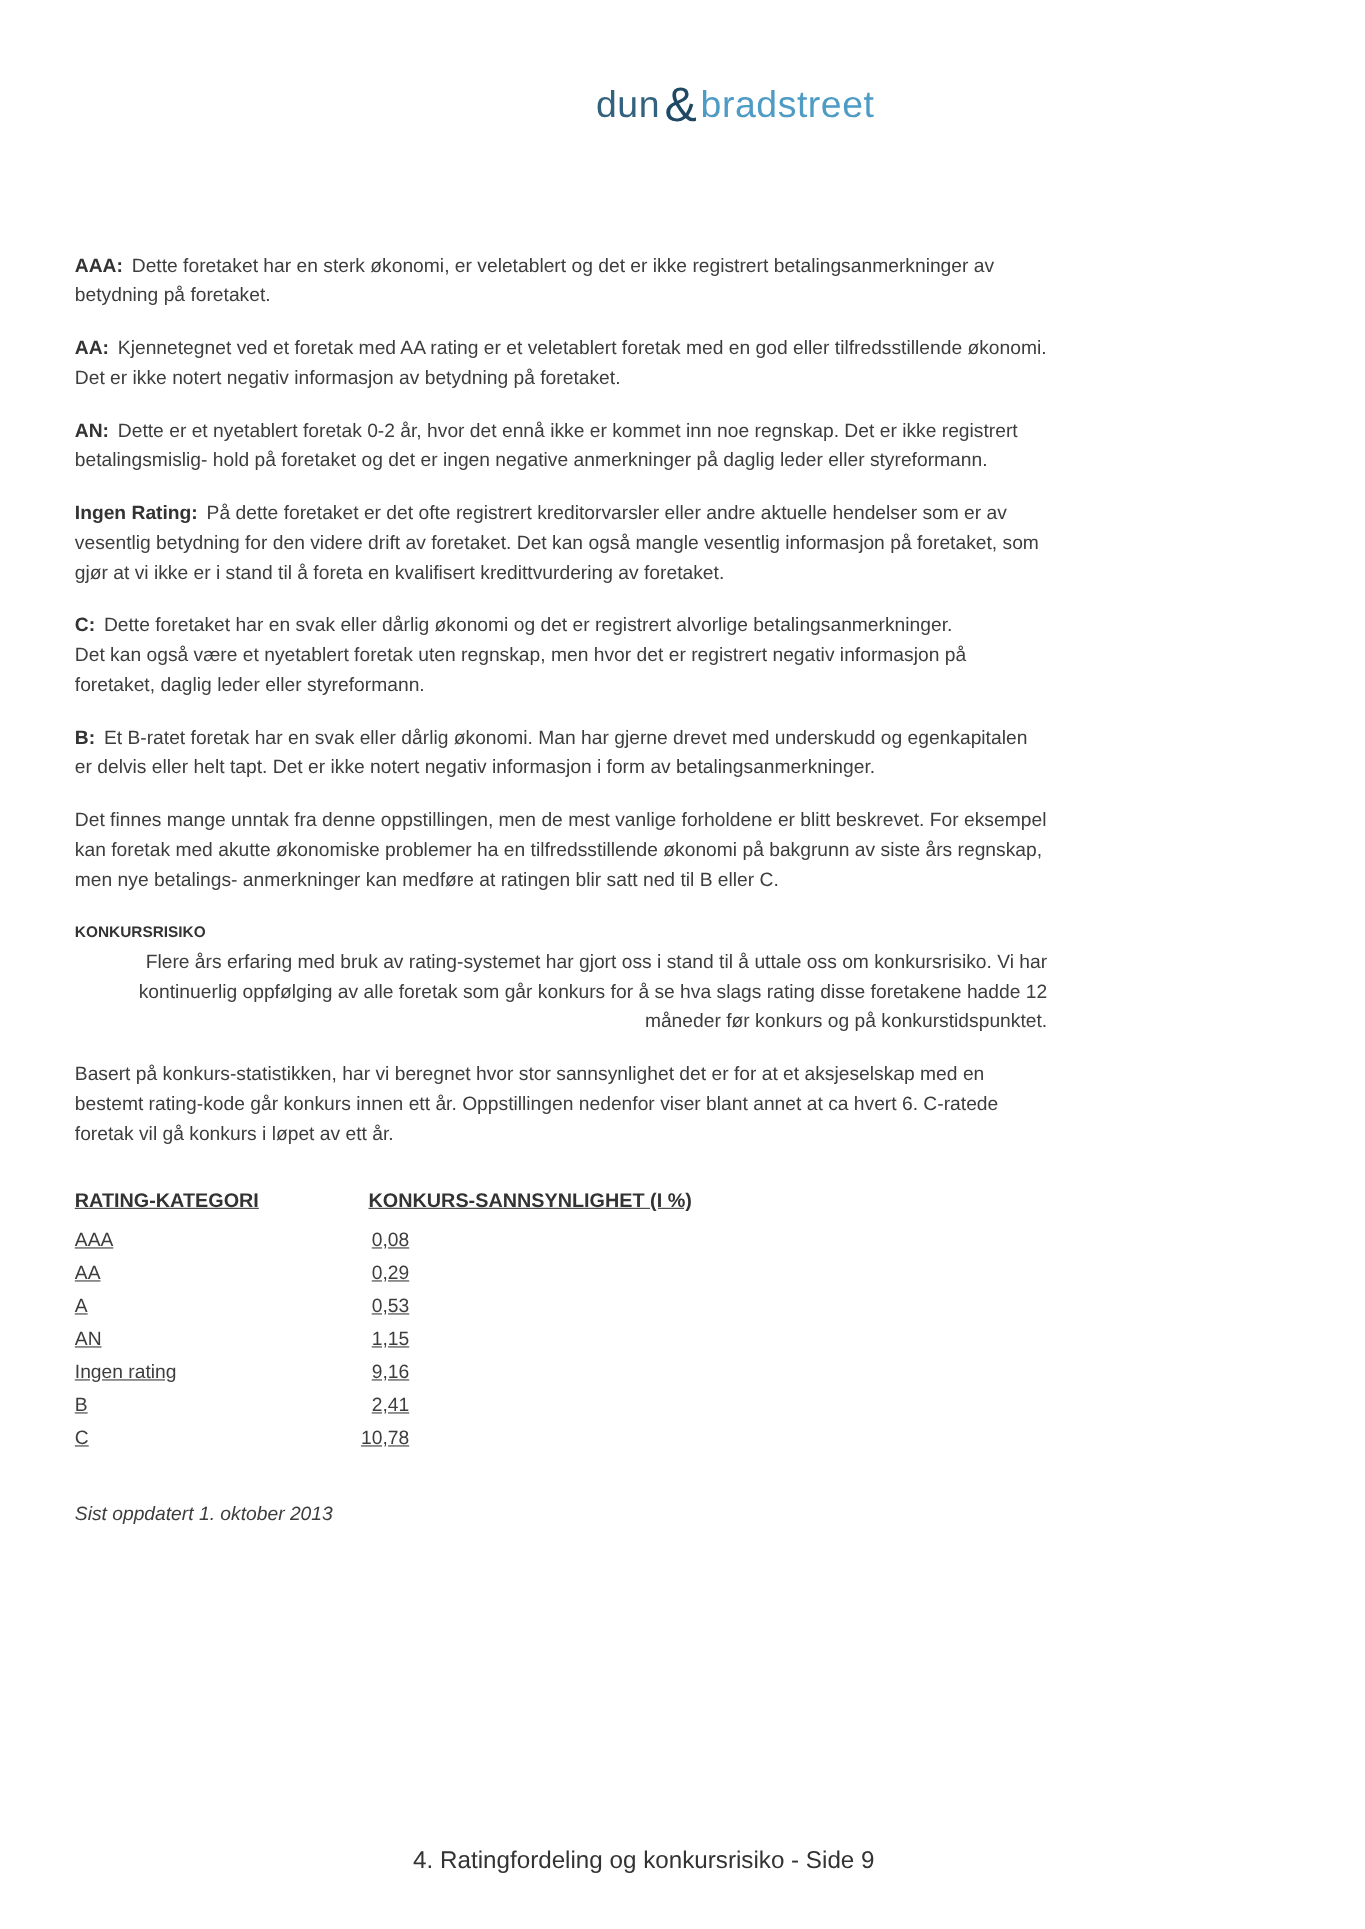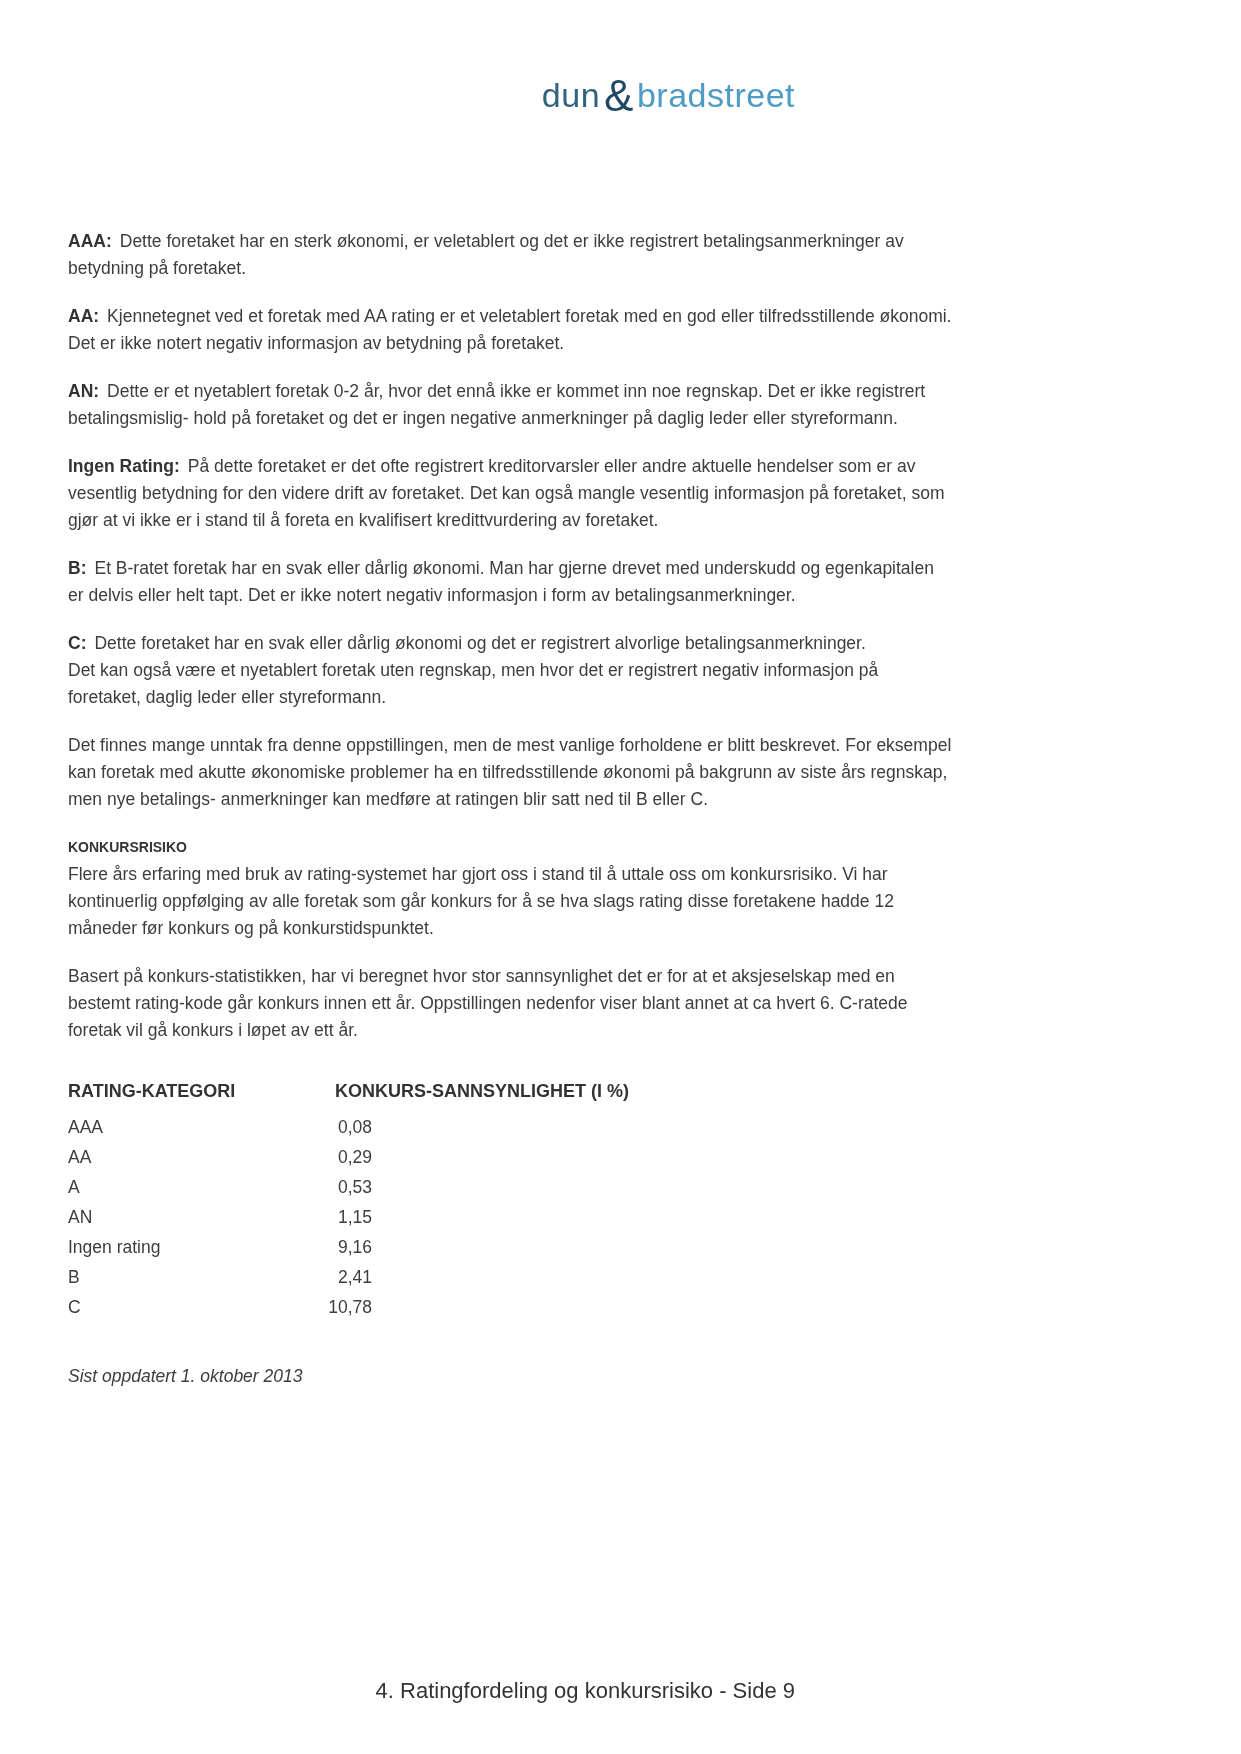--- a/index.html
+++ b/index.html
@@ -44,24 +44,24 @@
     line-height: 27px;
   }
   .para { margin-bottom: 21px; }
   .lead { font-weight: bold; color: #333333; margin-right: 8px; }
   .section-heading {
     font-weight: bold;
     color: #333333;
     font-size: 14px;
     margin-bottom: 0;
   }
-  .attached { margin-top: 0; }
+  .attached { margin-top: 0; text-align: right; }
 
   
-  .table { margin-top: 32px; }
+  .table { margin-top: 32px; text-decoration: underline; }
   .t-header { display: flex; font-weight: bold; color: #333333; font-size: 18px; margin-bottom: 6px; line-height: 30px; }
   .t-header .h-col1 { width: 267px; }
   .t-row { display: flex; line-height: 30px; color: #3D3D3D; }
   .t-row .t-col1 { width: 260px; }
   .t-row .t-val { width: 44px; text-align: right; }
 
   .updated {
     font-style: italic;
     color: #3D3D3D;
     margin-top: 41px;
@@ -89,23 +89,23 @@
 
     <p class="para"><strong class="lead">AAA:</strong><span>Dette foretaket har en sterk økonomi, er veletablert og det er ikke registrert betalingsanmerkninger av betydning på foretaket.</span></p>
 
     <p class="para"><strong class="lead">AA:</strong><span>Kjennetegnet ved et foretak med AA rating er et veletablert foretak med en god eller tilfredsstillende økonomi. Det er ikke notert negativ informasjon av betydning på foretaket.</span></p>
 
 
     <p class="para"><strong class="lead">AN:</strong><span>Dette er et nyetablert foretak 0-2 år, hvor det ennå ikke er kommet inn noe regnskap. Det er ikke registrert betalingsmislig- hold på foretaket og det er ingen negative anmerkninger på daglig leder eller styreformann.</span></p>
 
     <p class="para"><strong class="lead">Ingen Rating:</strong><span>På dette foretaket er det ofte registrert kreditorvarsler eller andre aktuelle hendelser som er av vesentlig betydning for den videre drift av foretaket. Det kan også mangle vesentlig informasjon på foretaket, som gjør at vi ikke er i stand til å foreta en kvalifisert kredittvurdering av foretaket.</span></p>
 
+    <p class="para"><strong class="lead">C:</strong><span>Dette foretaket har en svak eller dårlig økonomi og det er registrert alvorlige betalingsanmerkninger.</span><br><span>Det kan også være et nyetablert foretak uten regnskap, men hvor det er registrert negativ informasjon på foretaket, daglig leder eller styreformann.</span></p>
+
     <p class="para"><strong class="lead">B:</strong><span>Et B-ratet foretak har en svak eller dårlig økonomi. Man har gjerne drevet med underskudd og egenkapitalen er delvis eller helt tapt. Det er ikke notert negativ informasjon i form av betalingsanmerkninger.</span></p>
-
-    <p class="para"><strong class="lead">C:</strong><span>Dette foretaket har en svak eller dårlig økonomi og det er registrert alvorlige betalingsanmerkninger.</span><br><span>Det kan også være et nyetablert foretak uten regnskap, men hvor det er registrert negativ informasjon på foretaket, daglig leder eller styreformann.</span></p>
 
     <p class="para"><span>Det finnes mange unntak fra denne oppstillingen, men de mest vanlige forholdene er blitt beskrevet. For eksempel kan foretak med akutte økonomiske problemer ha en tilfredsstillende økonomi på bakgrunn av siste års regnskap, men nye betalings- anmerkninger kan medføre at ratingen blir satt ned til B eller C.</span></p>
 
 
     <p class="section-heading">KONKURSRISIKO</p>
     <p class="para attached">Flere års erfaring med bruk av rating-systemet har gjort oss i stand til å uttale oss om konkursrisiko. Vi har kontinuerlig oppfølging av alle foretak som går konkurs for å se hva slags rating disse foretakene hadde 12 måneder før konkurs og på konkurstidspunktet.</p>
 
     <p class="para">Basert på konkurs-statistikken, har vi beregnet hvor stor sannsynlighet det er for at et aksjeselskap med en bestemt rating-kode går konkurs innen ett år. Oppstillingen nedenfor viser blant annet at ca hvert 6. C-ratede foretak vil gå konkurs i løpet av ett år.</p>
 
     <div class="table">

